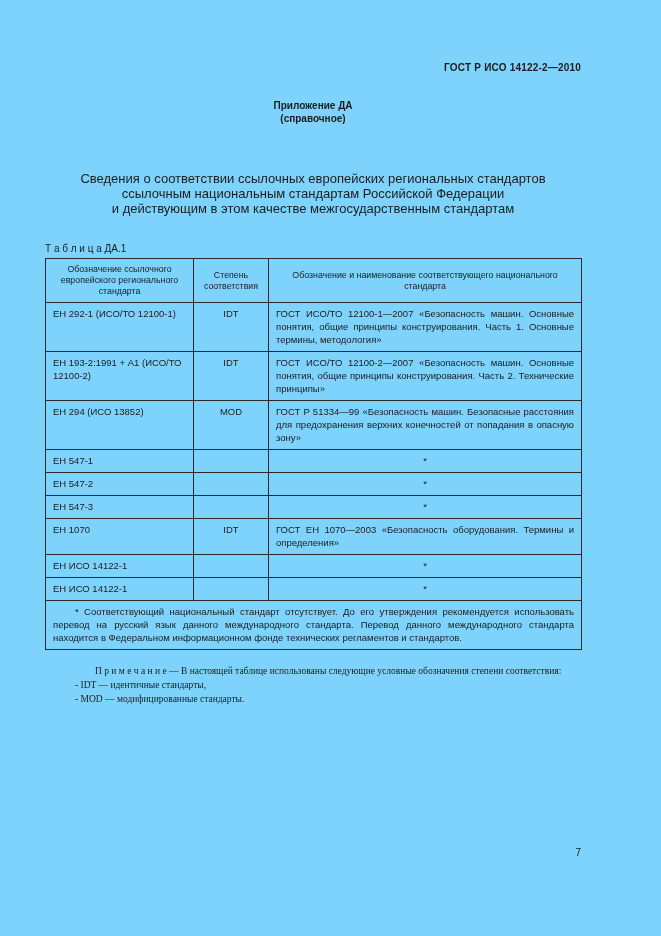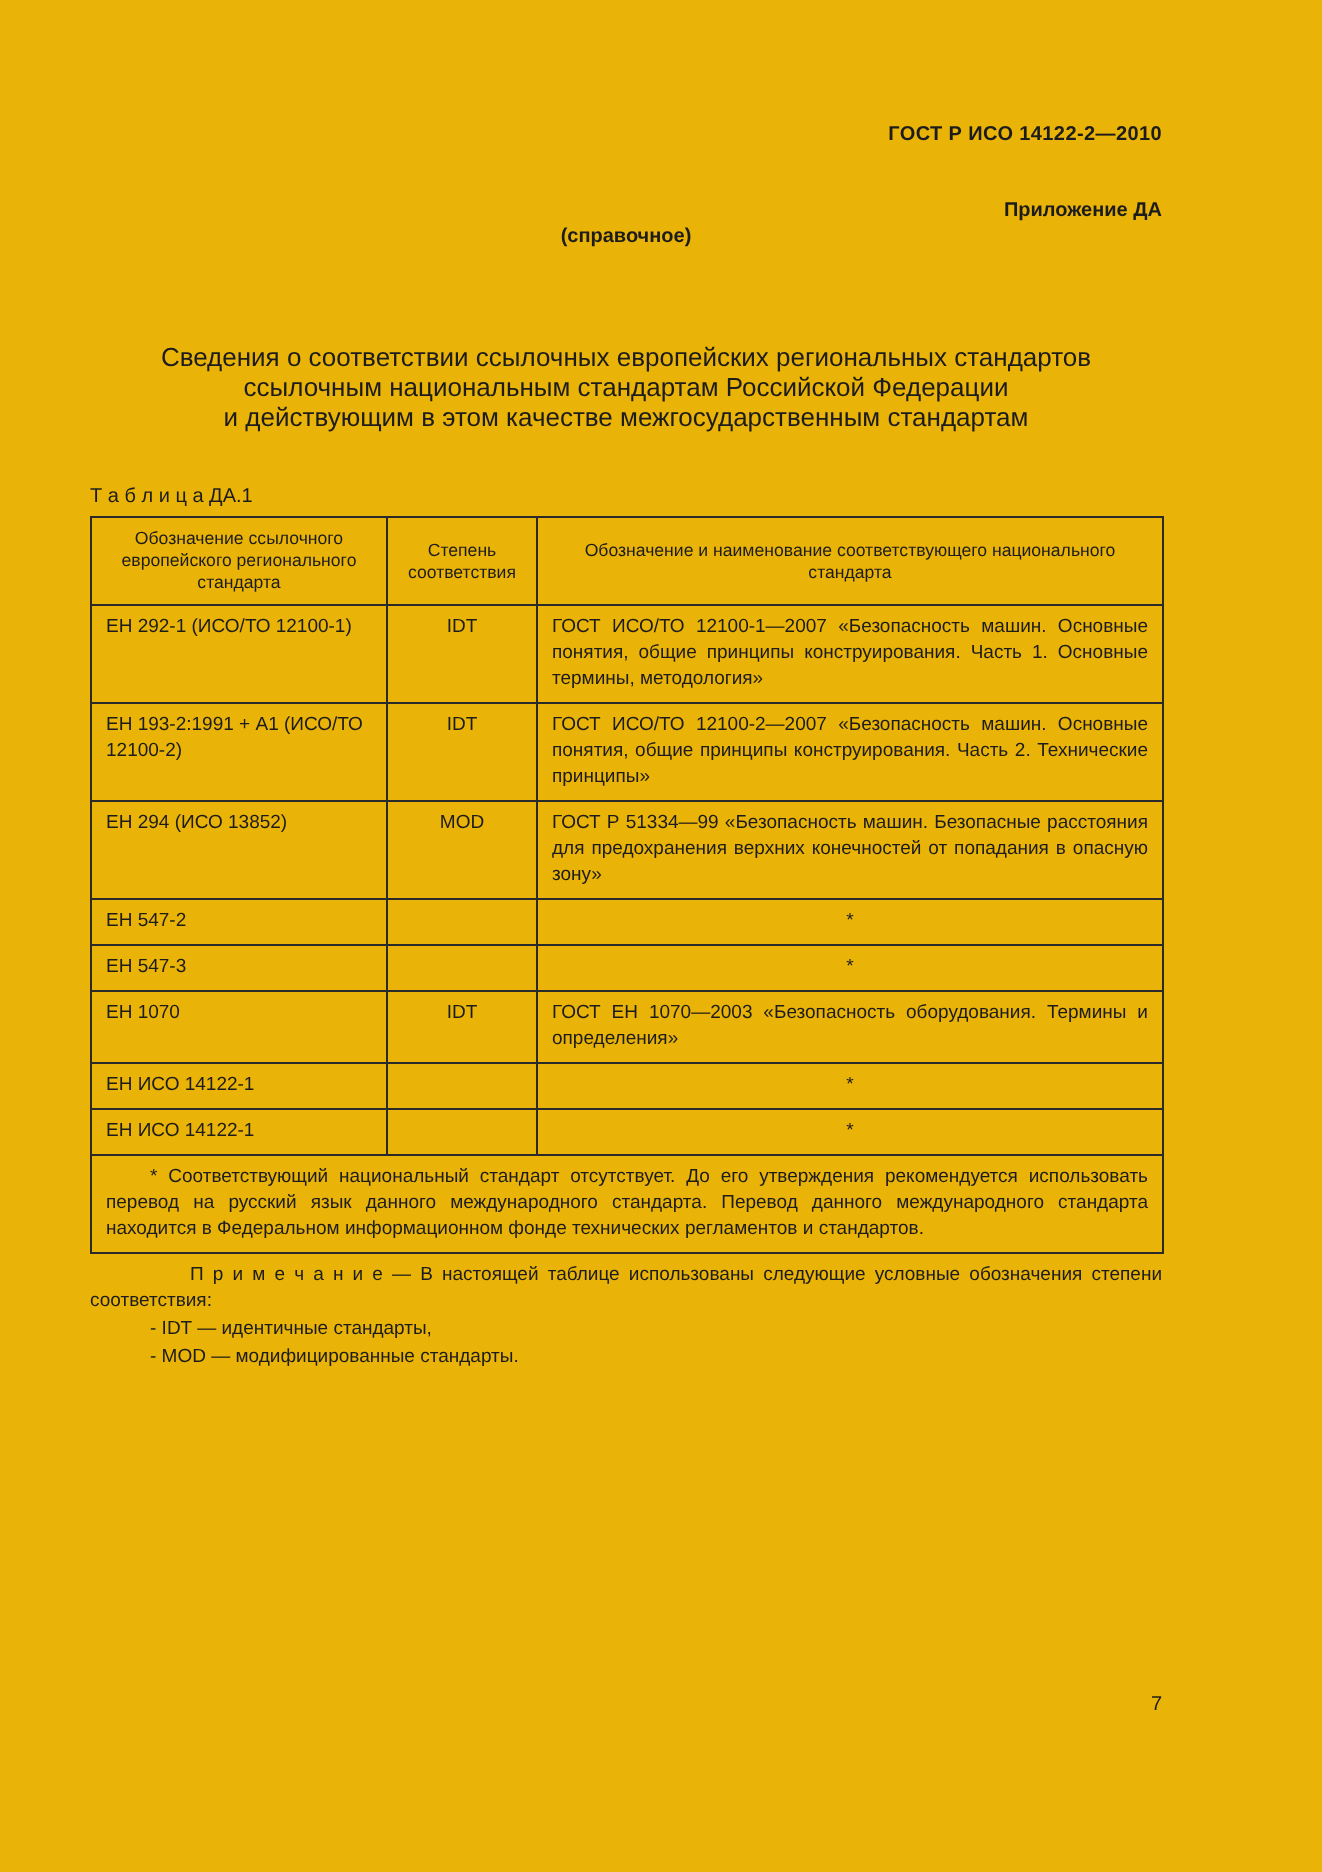--- a/index.html
+++ b/index.html
@@ -6,38 +6,38 @@
   html, body { background: #ffffff; }
   body {
     font-family: "Liberation Sans", sans-serif;
     color: #1c1c1c;
     -webkit-font-smoothing: antialiased;
   }
   .page {
     position: relative;
     width: 661px;
     height: 936px;
-    background: #eab308;
+    background: #7dd3fc;
     margin: 0 auto;
     overflow: hidden;
   }
   .content {
     position: absolute;
     left: 45px;
     top: 62px;
     width: 536px;
   }
   .doc-code {
     text-align: right;
     font-weight: bold;
     font-size: 10px;
     letter-spacing: 0.2px;
   }
   .appendix {
-    text-align: right;
+    text-align: center;
     font-weight: bold;
     font-size: 10px;
     margin-top: 27px;
   }
   .appendix-sub {
     text-align: center;
     font-weight: bold;
     font-size: 10px;
     margin-top: 2px;
   }
@@ -83,23 +83,24 @@
   td.cell-standard { text-align: left; }
   td.cell-degree { text-align: center; }
   td.cell-national { text-align: justify; }
   td.cell-national.center { text-align: center; }
   td.footnote-cell {
     text-align: justify;
     padding: 4px 7px 6px 7px;
   }
   .footnote-text { text-indent: 22px; }
   .note-block {
-    margin-top: 4px;
+    margin-top: 15px;
     font-size: 9.5px;
     line-height: 13px;
+    font-family: Liberation Serif, serif;
   }
   .note-head {
     text-indent: 50px;
     text-align: justify;
   }
   .note-item {
     margin-left: 30px;
     margin-top: 1px;
   }
   .page-number {
@@ -149,20 +150,25 @@
           <td class="cell-standard">ЕН 193-2:1991 + А1 (ИСО/ТО 12100-2)</td>
           <td class="cell-degree">IDT</td>
           <td class="cell-national">ГОСТ ИСО/ТО 12100-2—2007 «Безопасность машин. Основные понятия, общие принципы конструирования. Часть 2. Технические принципы»</td>
         </tr>
         <tr>
           <td class="cell-standard">ЕН 294 (ИСО 13852)</td>
           <td class="cell-degree">MOD</td>
           <td class="cell-national">ГОСТ Р 51334—99 «Безопасность машин. Безопасные расстояния для предохранения верхних конечностей от попадания в опасную зону»</td>
         </tr>
         <tr>
+          <td class="cell-standard">ЕН 547-1</td>
+          <td class="cell-degree"></td>
+          <td class="cell-national center">*</td>
+        </tr>
+        <tr>
           <td class="cell-standard">ЕН 547-2</td>
           <td class="cell-degree"></td>
           <td class="cell-national center">*</td>
         </tr>
         <tr>
           <td class="cell-standard">ЕН 547-3</td>
           <td class="cell-degree"></td>
           <td class="cell-national center">*</td>
         </tr>
         <tr>

